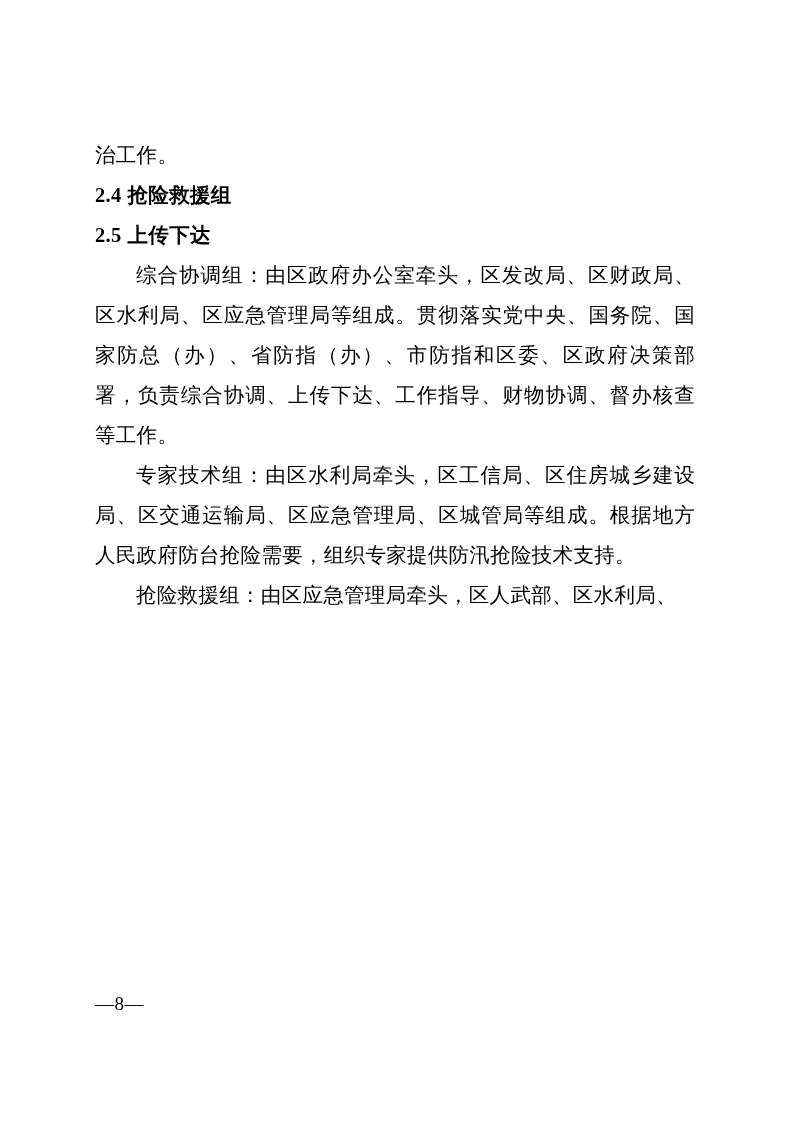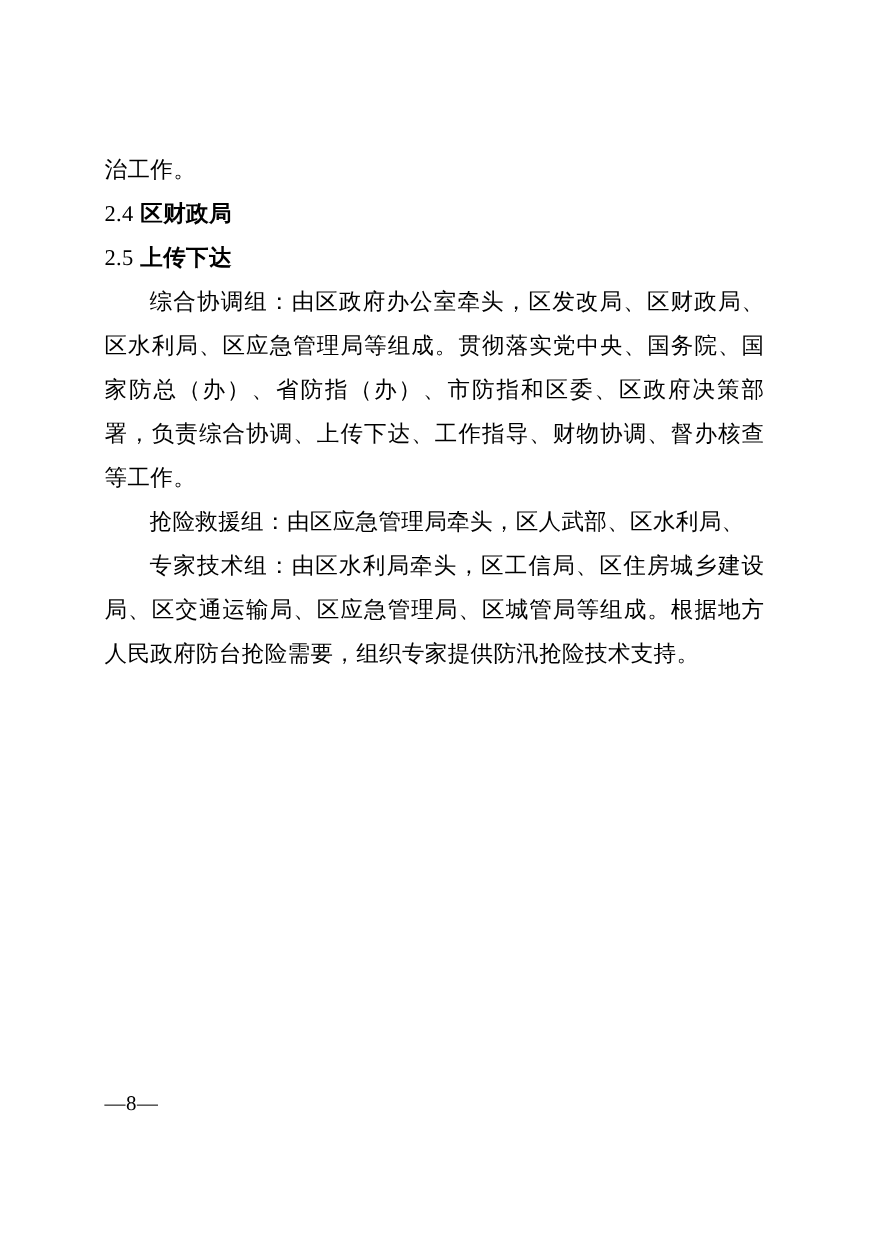--- a/index.html
+++ b/index.html
@@ -46,21 +46,21 @@
     font-size: 20.5px;
     line-height: 40px;
     margin: 0;
     text-indent: 0;
     letter-spacing: 0.3px;
     font-family: "Liberation Sans", "DejaVu Sans", sans-serif;
     font-weight: bold;
   }
   .heading .num {
     font-family: "Liberation Serif", "DejaVu Serif", serif;
-    font-weight: normal;
+    font-weight: bold;
   }
   .footer {
     position: absolute;
     left: 95px;
     top: 990px;
     width: 600px;
     font-size: 19px;
     line-height: 28px;
     letter-spacing: 0.5px;
     text-align: left;
@@ -69,33 +69,33 @@
 </head>
 <body>
 
 <div class="page">
   <div class="doc-body">
 
     <p class="para para-cont">治工作。</p>
 
     <p class="heading">
       <span class="num">2.4</span>
-      <span>区财政局</span>
+      <span>抢险救援组</span>
     </p>
 
 
     <p class="heading">
       <span class="num">2.5</span>
       <span>上传下达</span>
     </p>
 
 
     <p class="para para-indent">综合协调组：由区政府办公室牵头，区发改局、区财政局、区水利局、区应急管理局等组成。贯彻落实党中央、国务院、国家防总（办）、省防指（办）、市防指和区委、区政府决策部署，负责综合协调、上传下达、工作指导、财物协调、督办核查等工作。</p>
 
 
+    <p class="para para-indent">专家技术组：由区水利局牵头，区工信局、区住房城乡建设局、区交通运输局、区应急管理局、区城管局等组成。根据地方人民政府防台抢险需要，组织专家提供防汛抢险技术支持。</p>
+
     <p class="para para-indent">抢险救援组：由区应急管理局牵头，区人武部、区水利局、</p>
-
-    <p class="para para-indent">专家技术组：由区水利局牵头，区工信局、区住房城乡建设局、区交通运输局、区应急管理局、区城管局等组成。根据地方人民政府防台抢险需要，组织专家提供防汛抢险技术支持。</p>
 
   </div>
 
   <div class="footer">—8—</div>
 </div>
 
 </body></html>

